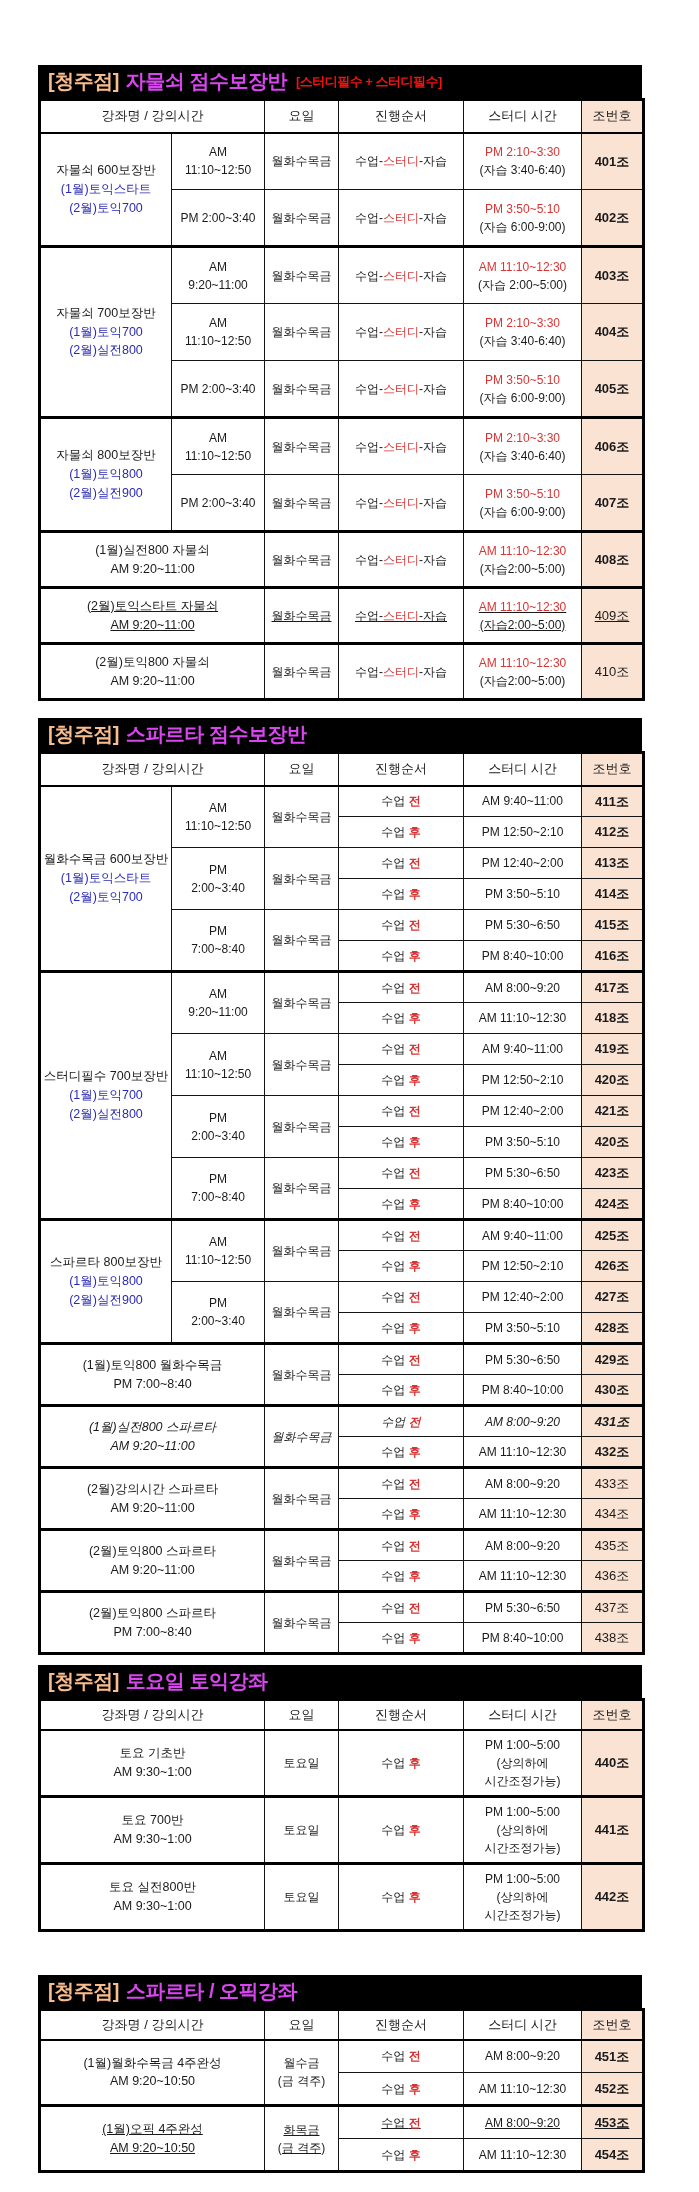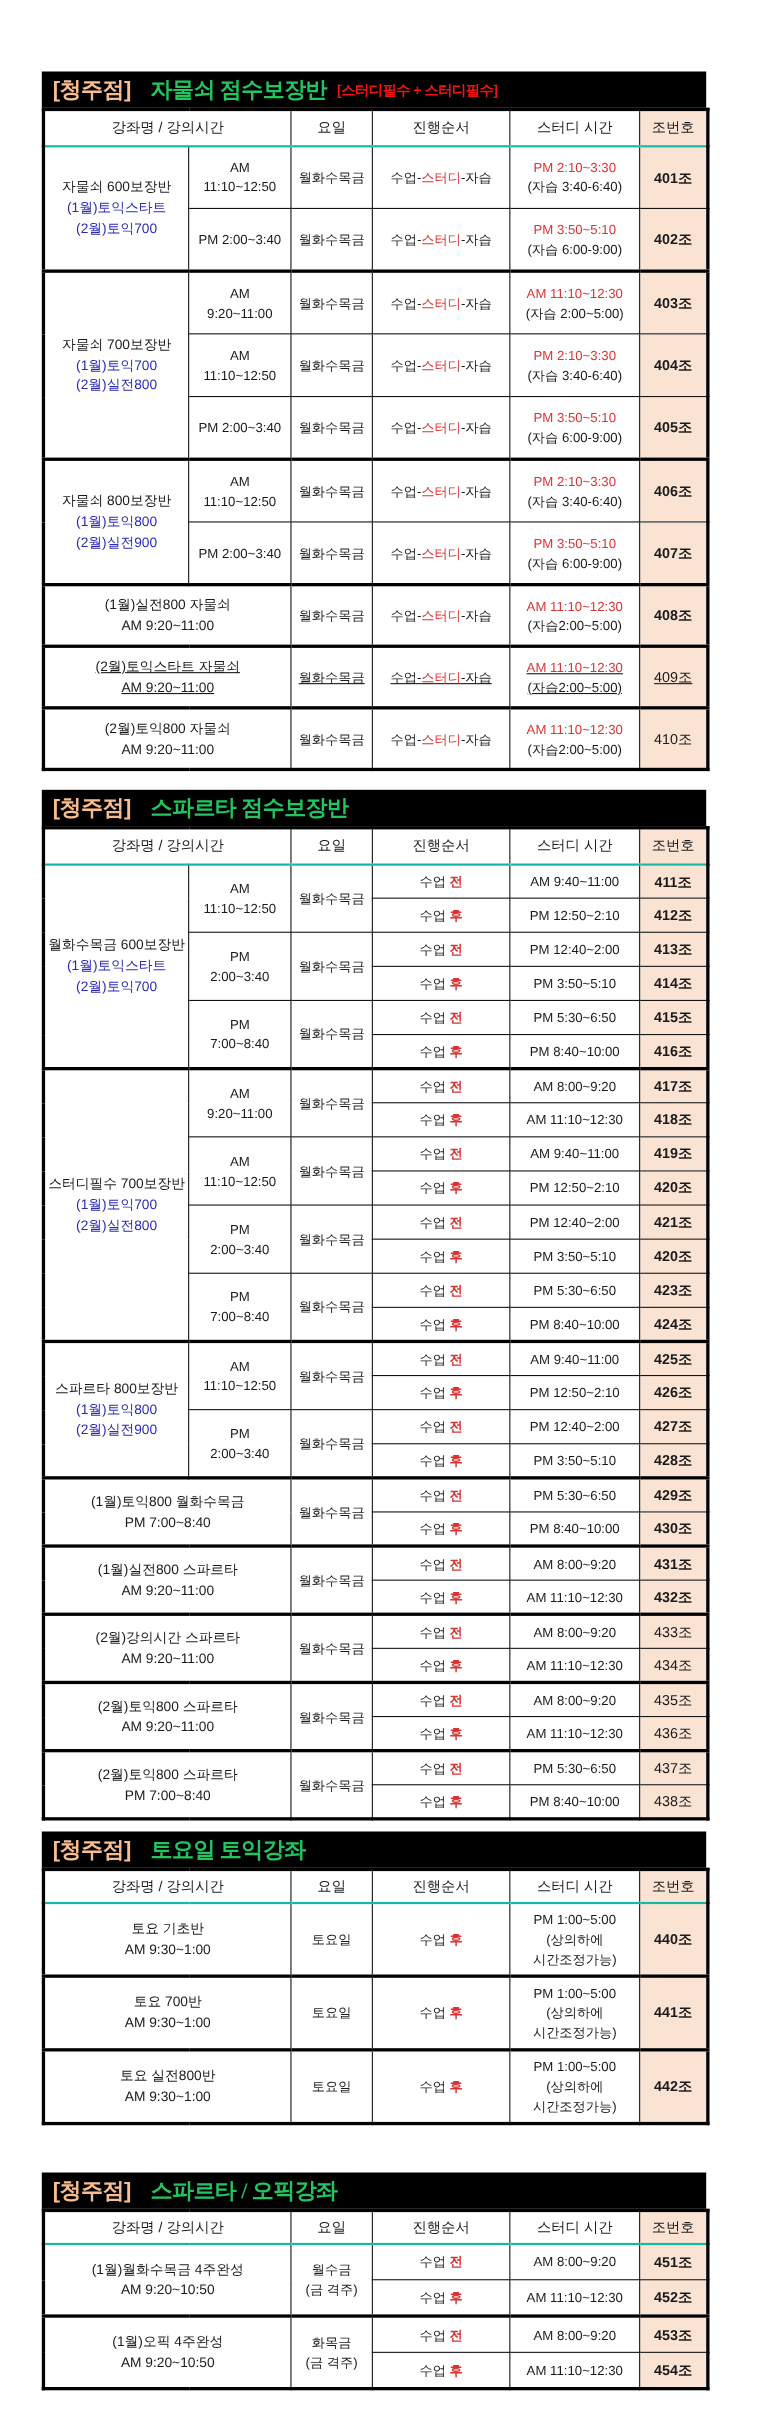--- a/index.html
+++ b/index.html
@@ -11,28 +11,28 @@
   body{
     width:699px;height:2192px;position:relative;background:#fff;overflow:hidden;
     font-family:"Liberation Sans","DejaVu Sans",sans-serif;color:var(--ink);
   }
   .section{position:absolute;left:38px;width:604px;}
   .tbar{
     background:var(--bar);color:#fff;display:flex;align-items:center;
     padding-left:10px;font-weight:bold;letter-spacing:-0.5px;
   }
   .tbar .branch{color:var(--branch);font-size:20px;}
-  .tbar .ttl{color:#22c55e;font-size:20px;margin-left:18px;white-space:nowrap;font-family:Liberation Serif, serif;}
+  .tbar .ttl{color:#d946ef;font-size:20px;margin-left:7px;white-space:nowrap;}
   .tbar .note{color:var(--note-red);font-size:13px;margin-left:9px;white-space:nowrap;}
   table{border-collapse:collapse;width:604px;table-layout:fixed;border:3px solid #000;}
   th,td{
     border:1px solid #141414;text-align:center;vertical-align:middle;
     padding:0;font-size:12px;color:var(--ink);overflow:hidden;
   }
-  thead th{font-size:13px;font-weight:normal;border-bottom:2px solid #14b8a6;}
+  thead th{font-size:13px;font-weight:normal;border-bottom:2px solid #000000;}
   tr.tt > td{border-top:3px solid #000;}
   td.peach,th.peach{background:var(--peach);}
   td.bold{font-weight:bold;font-size:13px;}
   td[data-name="group-number-cell"]{font-size:13px;}
   td[data-name="course-name-cell"]{font-size:12.5px;}
   .ln{line-height:1.5;white-space:nowrap;}
   .c-red{color:var(--red);}
   .c-blue{color:var(--blue);}
   .sb{font-weight:bold;}
 </style>
@@ -591,21 +591,21 @@
           <td data-name="order-cell">
             <div class="ln" data-name="cell-line"><span>수업 </span><span class="c-red sb">후</span></div>
           </td>
           <td data-name="study-time-cell">
             <div class="ln" data-name="cell-line"><span>PM 8:40~10:00</span></div>
           </td>
           <td data-name="group-number-cell" class="bold peach">
             <div class="ln" data-name="cell-line"><span>430조</span></div>
           </td>
         </tr>
-        <tr class="tt" data-name="table-row" style="height: 31px;">
+        <tr class="tt" data-name="table-row" style="height: 31px; font-style: italic;">
           <td data-name="course-name-cell" rowspan="2" colspan="2">
             <div class="ln" data-name="cell-line"><span>(1월)실전800 스파르타</span></div>
             <div class="ln" data-name="cell-line"><span>AM 9:20~11:00</span></div>
           </td>
           <td data-name="day-cell" rowspan="2">
             <div class="ln" data-name="cell-line"><span>월화수목금</span></div>
           </td>
           <td data-name="order-cell">
             <div class="ln" data-name="cell-line"><span>수업 </span><span class="c-red sb">전</span></div>
           </td>
@@ -851,21 +851,21 @@
           <td data-name="order-cell">
             <div class="ln" data-name="cell-line"><span>수업 </span><span class="c-red sb">후</span></div>
           </td>
           <td data-name="study-time-cell">
             <div class="ln" data-name="cell-line"><span>AM 11:10~12:30</span></div>
           </td>
           <td data-name="group-number-cell" class="bold peach">
             <div class="ln" data-name="cell-line"><span>452조</span></div>
           </td>
         </tr>
-        <tr class="tt" data-name="table-row" style="height: 33px;">
+        <tr class="tt" data-name="table-row" style="height: 33px; text-decoration: underline;">
           <td data-name="course-name-cell" rowspan="2" colspan="2">
             <div class="ln" data-name="cell-line"><span>(1월)오픽 4주완성</span></div>
             <div class="ln" data-name="cell-line"><span>AM 9:20~10:50</span></div>
           </td>
           <td data-name="day-cell" rowspan="2">
             <div class="ln" data-name="cell-line"><span>화목금</span></div>
             <div class="ln" data-name="cell-line"><span>(금 격주)</span></div>
           </td>
           <td data-name="order-cell">
             <div class="ln" data-name="cell-line"><span>수업 </span><span class="c-red sb">전</span></div>

